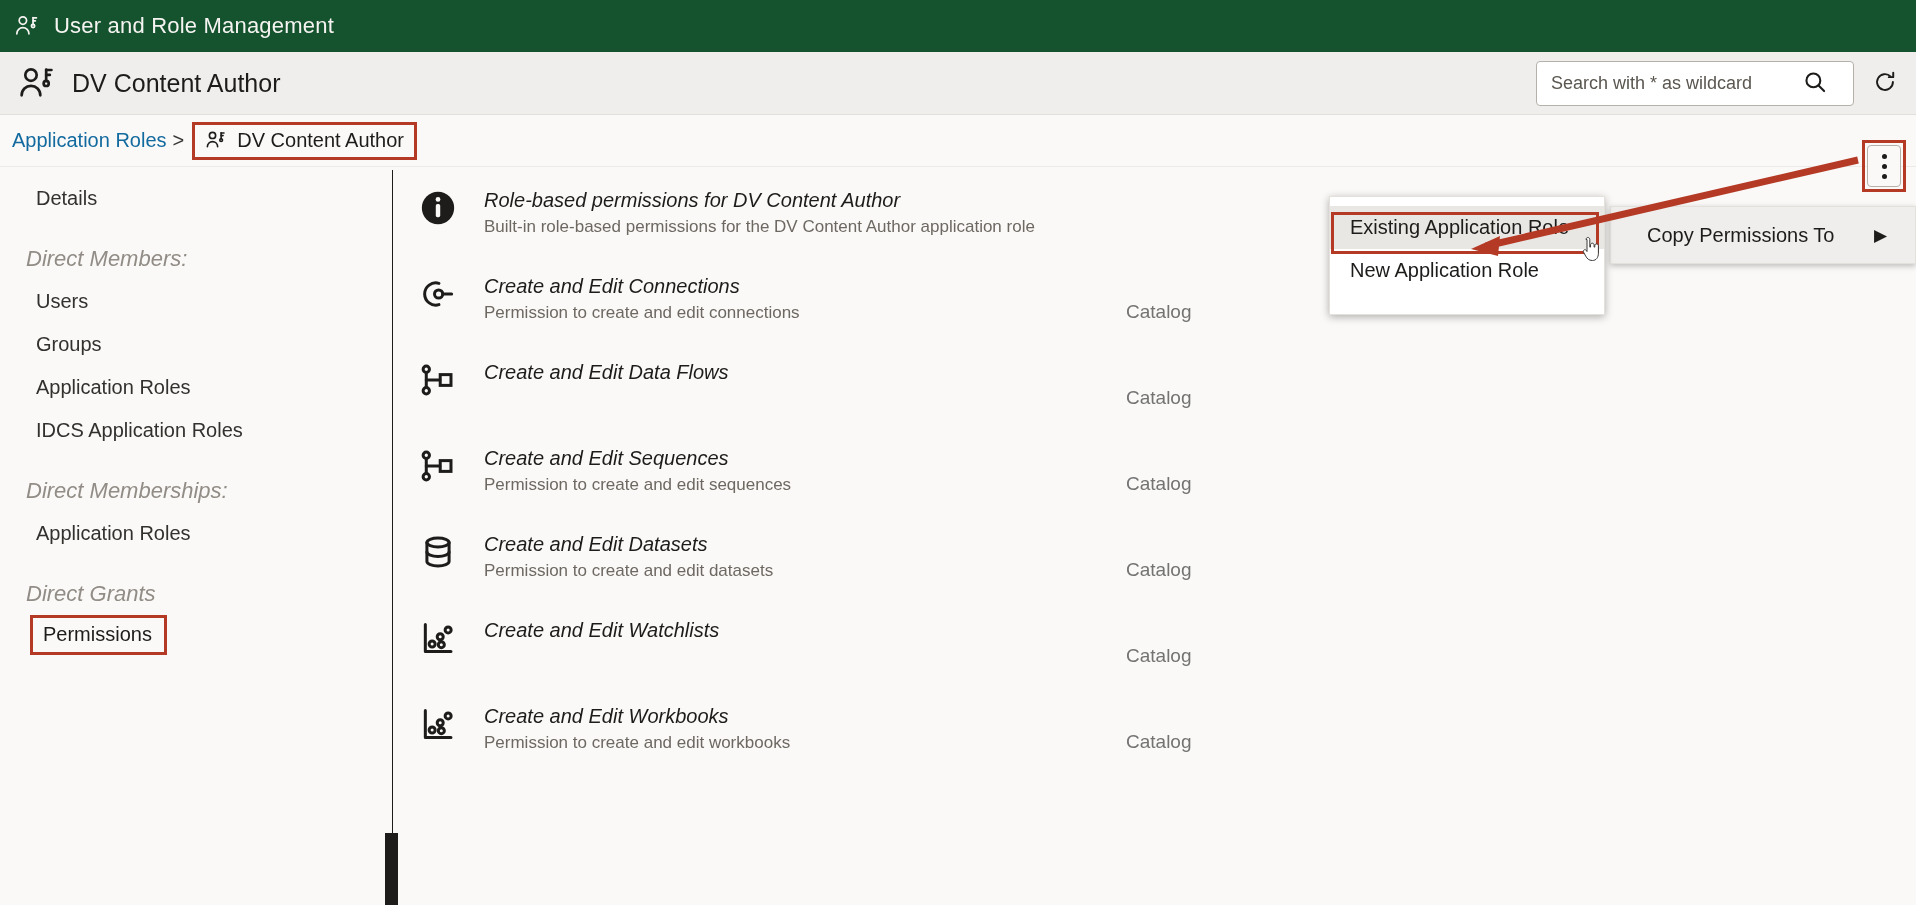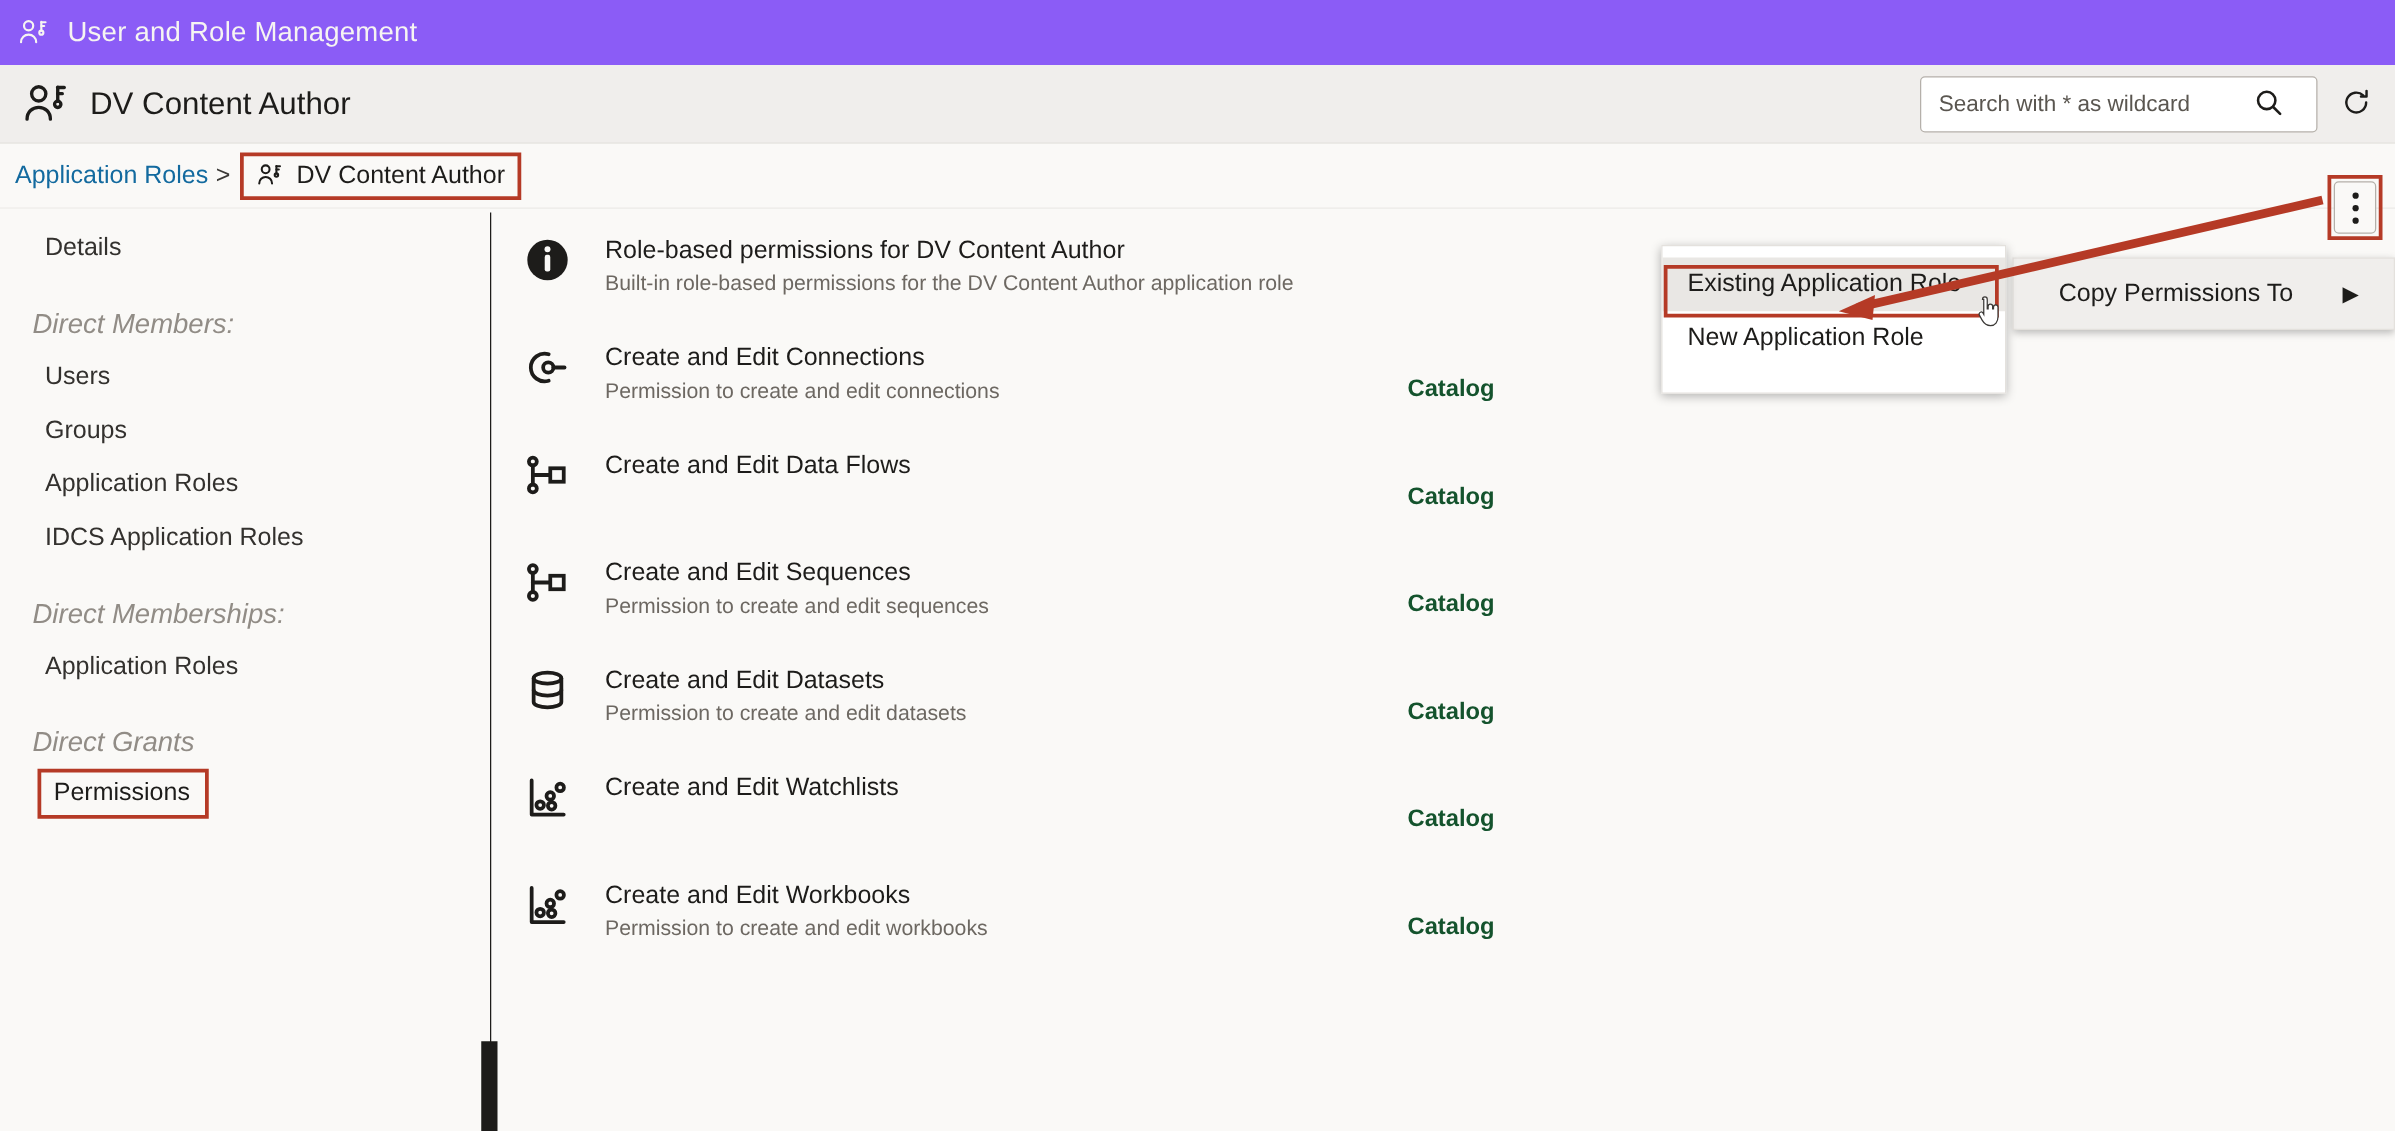--- a/index.html
+++ b/index.html
@@ -8,21 +8,21 @@
     height: 905px;
     overflow: hidden;
     font-family: "Liberation Sans", sans-serif;
     background: #faf9f7;
   }
   #root { position: relative; width: 1916px; height: 905px; }
 
   
   .topbar {
     position: absolute; left: 0; top: 0; width: 1916px; height: 52px;
-    background: #8b5cf6;
+    background: #14532d;
     display: flex; align-items: center; gap: 14px;
     padding-left: 14px;
   }
   .topbar-title {
     color: #f6f4f2; font-size: 22px; font-weight: 400; letter-spacing: .2px;
   }
   .topbar-icon { width: 26px; height: 26px; display: block; }
 
   
   .subheader {
@@ -124,23 +124,23 @@
   }
   .row {
     display: flex; align-items: flex-start;
     height: 86px; padding-top: 20px;
   }
   .row-icon {
     width: 56px; min-width: 56px; display: flex; align-items: flex-start; justify-content: center;
     padding-top: 2px;
   }
   .row-text { width: 660px; padding-left: 18px; }
-  .row-title { font-size: 20px; color: #1d1c1a; line-height: 26px; }
+  .row-title { font-size: 20px; color: #1d1c1a; line-height: 26px; font-style: italic; }
   .row-desc { font-size: 17px; color: #6d6862; line-height: 26px; margin-top: 1px; }
-  .row-scope { font-size: 19px; color: #14532d; padding-top: 28px; font-weight: bold; }
+  .row-scope { font-size: 19px; color: #737373; padding-top: 28px; }
 
   
   .menu-parent {
     position: absolute; left: 1610px; top: 206px; width: 306px; height: 58px;
     background: #f0eeec;
     box-shadow: 0 2px 6px rgba(0,0,0,.25);
     display: flex; align-items: center;
     border: 1px solid #e4e1dd;
   }
   .menu-parent-label { font-size: 20px; color: #1d1c1a; padding-left: 36px; }

